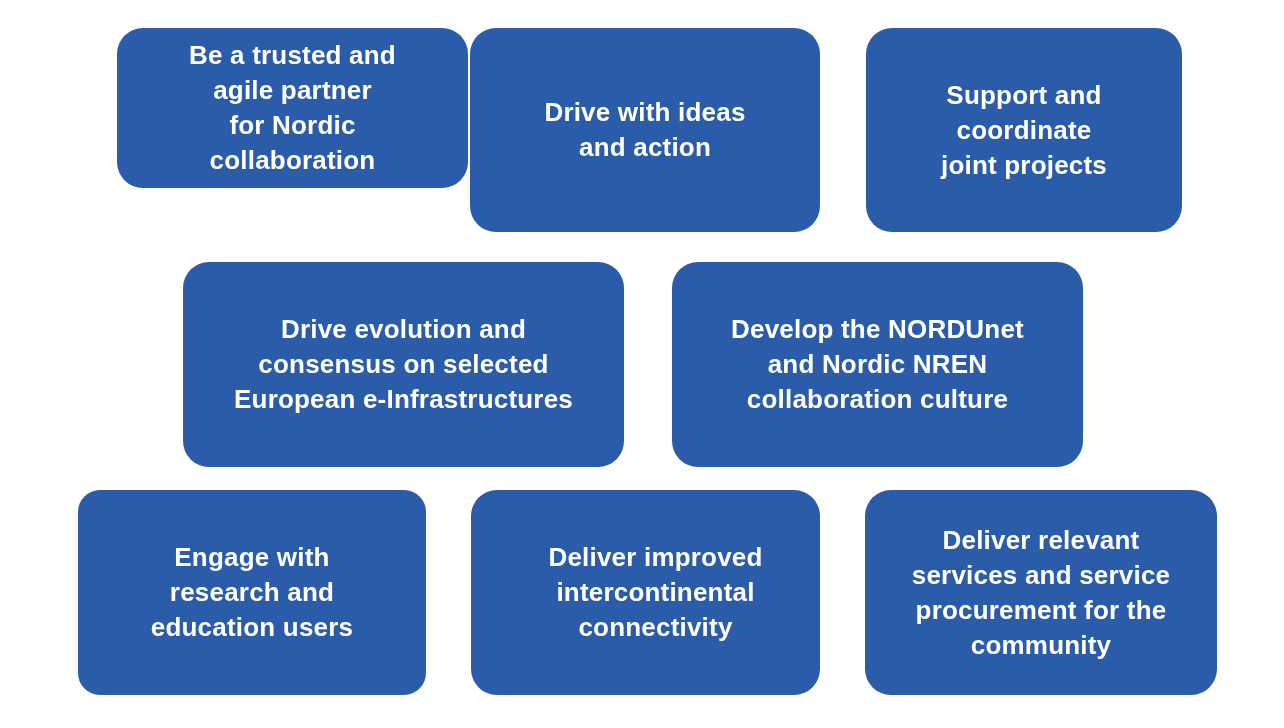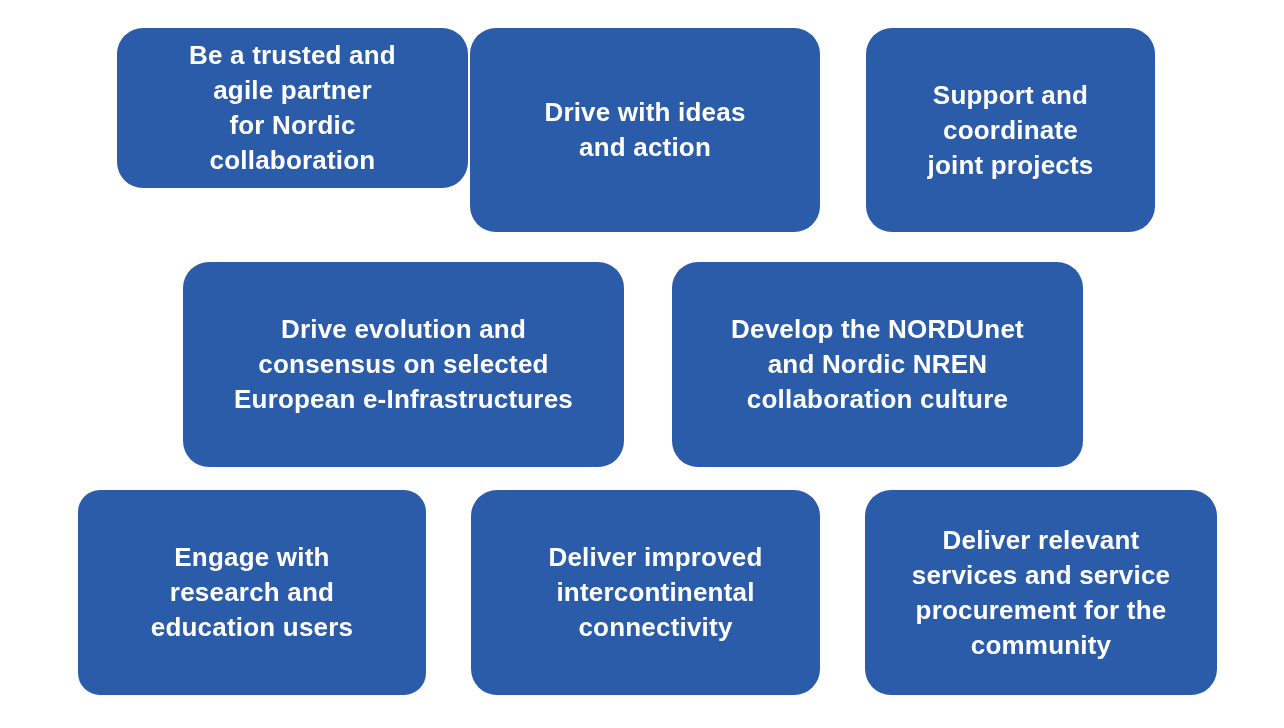--- a/index.html
+++ b/index.html
@@ -30,21 +30,21 @@
     font-weight: bold;
     font-size: 26px;
     line-height: 35px;
     text-align: center;
     white-space: pre-line;
     letter-spacing: 0.2px;
   }
   
   .b1 { left: 76px;  top: 28px;  width: 351px; height: 160px; margin-left: 41px; }
   .b2 { left: 470px; top: 28px;  width: 350px; height: 204px; }
-  .b3 { left: 866px; top: 28px;  width: 289px; height: 204px; }
+  .b3 { left: 866px; top: 28px;  width: 316px; height: 204px; }
   
   .b4 { left: 183px; top: 262px; width: 441px; height: 205px; }
   .b5 { left: 672px; top: 262px; width: 411px; height: 205px; }
   
   .b6 { left: 78px;  top: 490px; width: 348px; height: 205px; border-radius: 22px; }
   .b7 { left: 471px; top: 490px; width: 349px; height: 205px; padding-left: 38px; }
   .b8 { left: 865px; top: 490px; width: 352px; height: 205px; }
 </style>
 </head>
 <body>

